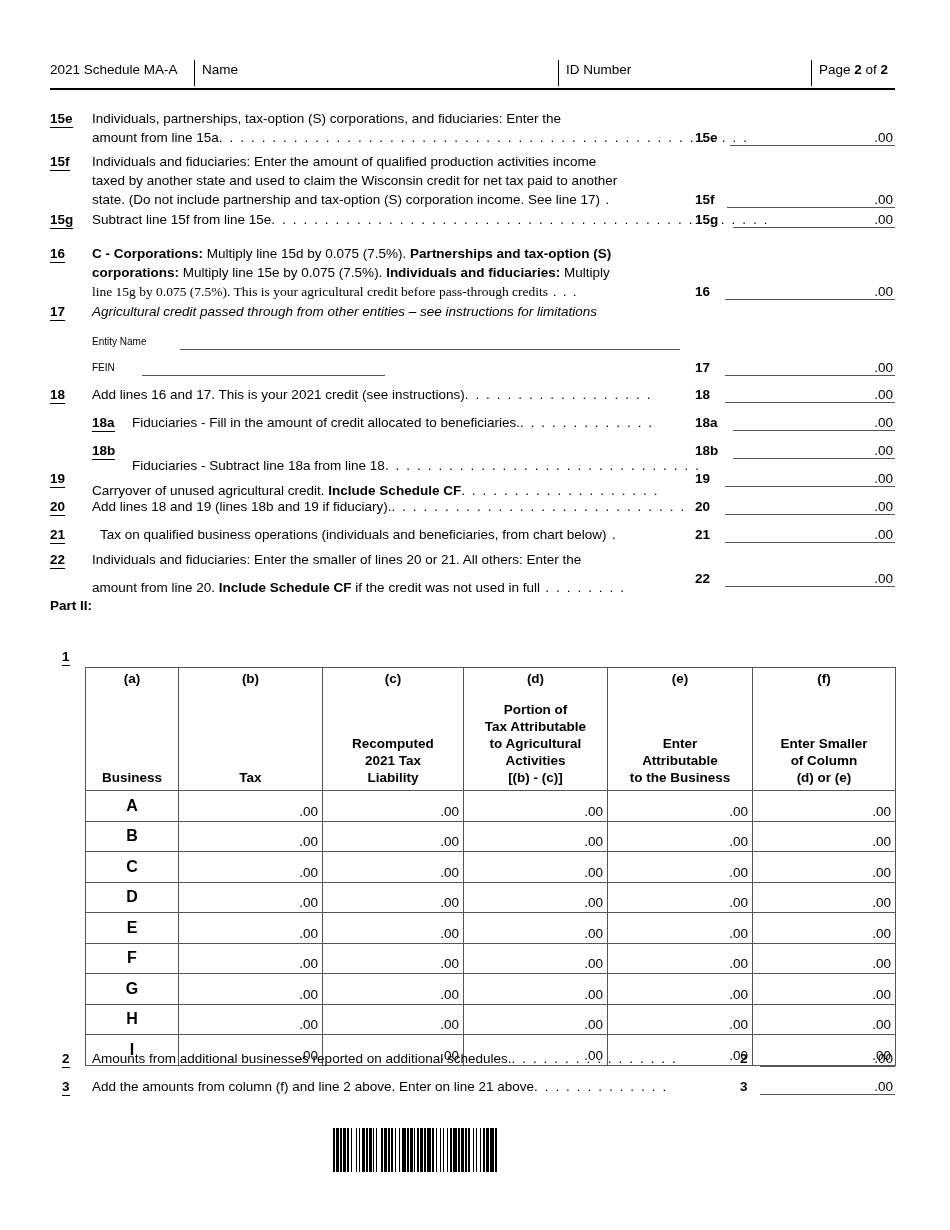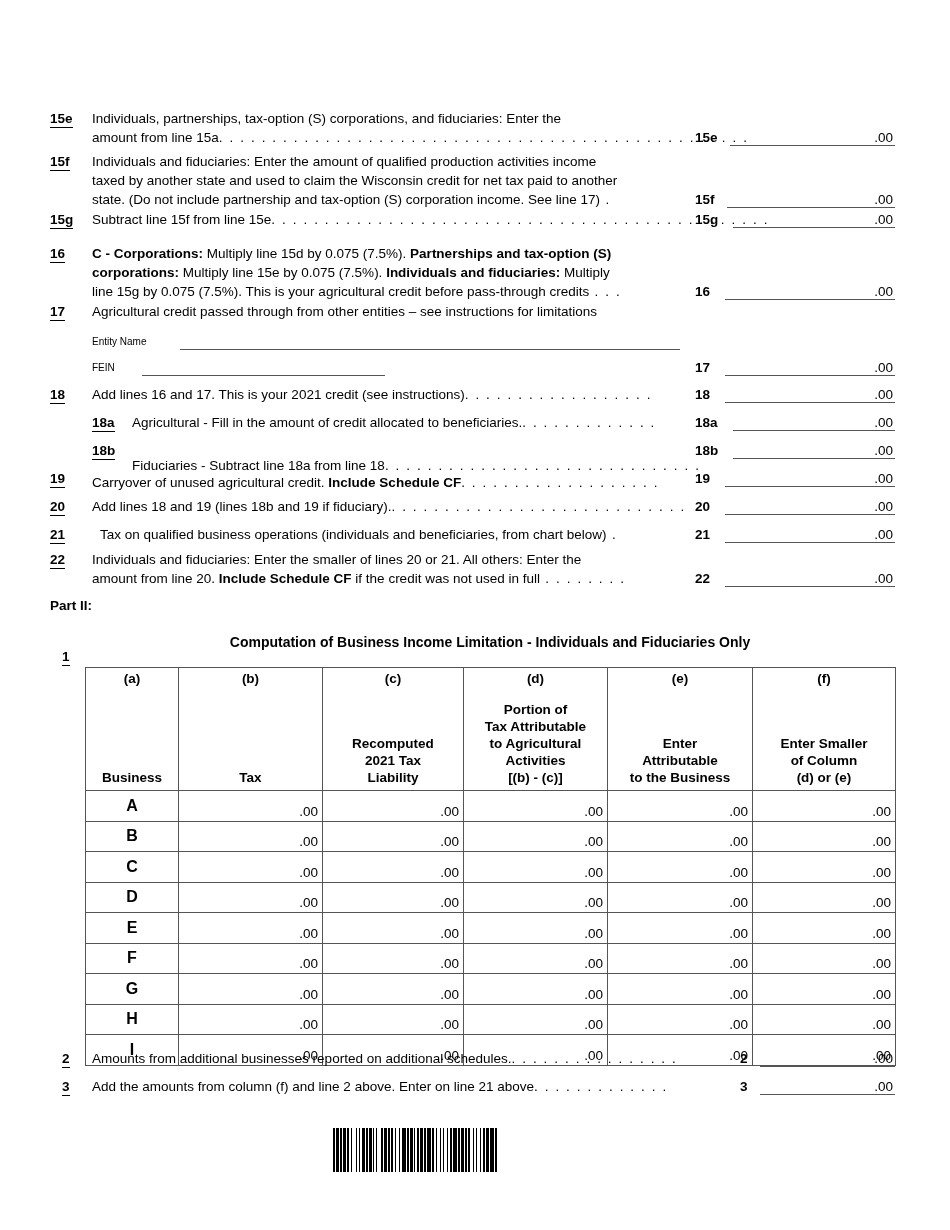--- a/index.html
+++ b/index.html
@@ -222,20 +222,29 @@
     justify-content: center;
     cursor: pointer;
     color: #000;
   }
 </style>
 </head>
 <body>
 
 <div id="page">
 
+  <div class="form-header">
+    <span class="fh-cell fh-sched">2021 Schedule MA-A</span>
+    <span class="fh-div fh-div1"></span>
+    <span class="fh-cell fh-name">Name</span>
+    <span class="fh-div fh-div2"></span>
+    <span class="fh-cell fh-id">ID Number</span>
+    <span class="fh-div fh-div3"></span>
+    <span class="fh-cell fh-page"><span>Page </span><b>2</b><span> of </span><b>2</b></span>
+  </div>
 
   <div class="row" style="top:110px;">
     <span class="lineno" style="top:0px;">15e</span>
     <span class="body-text" style="top:0px;">Individuals, partnerships, tax-option (S) corporations, and fiduciaries:  Enter the</span>
     <span class="body-text" style="top:19px;"><span>amount from line 15a</span><span class="leader">. . . . . . . . . . . . . . . . . . . . . . . . . . . . . . . . . . . . . . . . . . . . . . . . . .</span></span>
     <span class="amt-label" style="left:645px; top:19px;">15e</span>
     <span class="amt-line" style="left:680px; top:19px; width:165px;">.00</span>
   </div>
 
   <div class="row" style="top:153px;">
@@ -251,63 +260,63 @@
     <span class="lineno" style="top:0px;">15g</span>
     <span class="body-text" style="top:0px;"><span>Subtract line 15f from line 15e</span><span class="leader">. . . . . . . . . . . . . . . . . . . . . . . . . . . . . . . . . . . . . . . . . . . . . . .</span></span>
     <span class="amt-label" style="left:645px; top:0px;">15g</span>
     <span class="amt-line" style="left:683px; top:0px; width:162px;">.00</span>
   </div>
 
   <div class="row" style="top:245px;">
     <span class="lineno" style="top:0px;">16</span>
     <span class="body-text" style="top:0px;"><b>C - Corporations:</b><span> Multiply line 15d by 0.075 (7.5%). </span><b>Partnerships and tax-option (S)</b></span>
     <span class="body-text" style="top:19px;"><b>corporations:</b><span> Multiply line 15e by 0.075 (7.5%). </span><b>Individuals and fiduciaries:</b><span>  Multiply</span></span>
-    <span class="body-text" style="top:38px;"><span>line 15g by 0.075 (7.5%). This is your agricultural credit before pass-through credits</span><span class="leader"> . . .</span></span>
+    <span class="body-text" style="top:38px;font-family:Liberation Serif, serif;"><span>line 15g by 0.075 (7.5%). This is your agricultural credit before pass-through credits</span><span class="leader"> . . .</span></span>
     <span class="amt-label" style="left:645px; top:38px;">16</span>
     <span class="amt-line" style="left:675px; top:38px; width:170px;">.00</span>
   </div>
 
   <div class="row" style="top:303px;">
     <span class="lineno" style="top:0px;">17</span>
-    <span class="body-text" style="top:0px;">Agricultural credit passed through from other entities – see instructions for limitations</span>
+    <span class="body-text" style="top:0px;font-style:italic;">Agricultural credit passed through from other entities – see instructions for limitations</span>
 
     <span class="blank-label" style="left:42px; top:30px;">Entity Name</span>
     <span class="blank-line" style="left:130px; top:30px; width:500px;"></span>
 
     <span class="blank-label" style="left:42px; top:56px;">FEIN</span>
     <span class="blank-line" style="left:92px; top:56px; width:243px;"></span>
 
     <span class="amt-label" style="left:645px; top:56px;">17</span>
     <span class="amt-line" style="left:675px; top:56px; width:170px;">.00</span>
   </div>
 
   <div class="row" style="top:386px;">
     <span class="lineno" style="top:0px;">18</span>
     <span class="body-text" style="top:0px;"><span>Add lines 16 and 17. This is your 2021 credit (see instructions)</span><span class="leader">. . . . . . . . . . . . . . . . . .</span></span>
     <span class="amt-label" style="left:645px; top:0px;">18</span>
     <span class="amt-line" style="left:675px; top:0px; width:170px;">.00</span>
   </div>
 
   <div class="row" style="top:414px;">
     <span class="lineno" style="left:42px; top:0px;">18a</span>
-    <span class="body-text" style="left:82px; top:0px;"><span>Agricultural - Fill in the amount of credit allocated to beneficiaries.</span><span class="leader">. . . . . . . . . . . . .</span></span>
+    <span class="body-text" style="left:82px; top:0px;"><span>Fiduciaries - Fill in the amount of credit allocated to beneficiaries.</span><span class="leader">. . . . . . . . . . . . .</span></span>
     <span class="amt-label" style="left:645px; top:0px;">18a</span>
     <span class="amt-line" style="left:683px; top:0px; width:162px;">.00</span>
   </div>
 
   <div class="row" style="top:442px;">
     <span class="lineno" style="left:42px; top:0px;">18b</span>
     <span class="body-text" style="left:82px; top:15px;"><span>Fiduciaries - Subtract line 18a from line 18</span><span class="leader">. . . . . . . . . . . . . . . . . . . . . . . . . . . . . .</span></span>
     <span class="amt-label" style="left:645px; top:0px;">18b</span>
     <span class="amt-line" style="left:683px; top:0px; width:162px;">.00</span>
   </div>
 
   <div class="row" style="top:470px;">
     <span class="lineno" style="top:0px;">19</span>
-    <span class="body-text" style="top:4px;"><span>Carryover of unused agricultural credit. </span><b>Include Schedule CF</b><span class="leader">. . . . . . . . . . . . . . . . . . .</span></span>
+    <span class="body-text" style="top:12px;"><span>Carryover of unused agricultural credit. </span><b>Include Schedule CF</b><span class="leader">. . . . . . . . . . . . . . . . . . .</span></span>
     <span class="amt-label" style="left:645px; top:0px;">19</span>
     <span class="amt-line" style="left:675px; top:0px; width:170px;">.00</span>
   </div>
 
   <div class="row" style="top:498px;">
     <span class="lineno" style="top:0px;">20</span>
     <span class="body-text" style="top:0px;"><span>Add lines 18 and 19 (lines 18b and 19 if fiduciary).</span><span class="leader">. . . . . . . . . . . . . . . . . . . . . . . . . . . .</span></span>
     <span class="amt-label" style="left:645px; top:0px;">20</span>
     <span class="amt-line" style="left:675px; top:0px; width:170px;">.00</span>
   </div>
@@ -315,27 +324,26 @@
   <div class="row" style="top:526px;">
     <span class="lineno" style="top:0px;">21</span>
     <span class="body-text" style="top:0px;margin-left:8px;"><span>Tax on qualified business operations (individuals and beneficiaries, from chart below)</span><span class="leader"> .</span></span>
     <span class="amt-label" style="left:645px; top:0px;">21</span>
     <span class="amt-line" style="left:675px; top:0px; width:170px;">.00</span>
   </div>
 
   <div class="row" style="top:551px;">
     <span class="lineno" style="top:0px;">22</span>
     <span class="body-text" style="top:0px;">Individuals and fiduciaries:  Enter the smaller of lines 20 or 21.  All others:  Enter the</span>
-    <span class="body-text" style="top:19px;"><span>amount from line 20. </span><b>Include Schedule CF</b><span> if the credit was not used in full</span><span class="leader"> . . . . . . . .</span></span>
+    <span class="body-text" style="top:28px;"><span>amount from line 20. </span><b>Include Schedule CF</b><span> if the credit was not used in full</span><span class="leader"> . . . . . . . .</span></span>
     <span class="amt-label" style="left:645px; top:19px;">22</span>
     <span class="amt-line" style="left:675px; top:19px; width:170px;">.00</span>
   </div>
 
   <div class="part2-label">Part II:</div>
-  <div class="table-title">Computation of Business Income Limitation - Individuals and Fiduciaries Only</div>
   <div class="table-lineno">1</div>
 
   <table class="biz">
     <colgroup>
       <col style="width:93px;">
         <col style="width:144px;">
         <col style="width:141px;">
       <col style="width:144px;">
         <col style="width:145px;">
         <col style="width:143px;">

